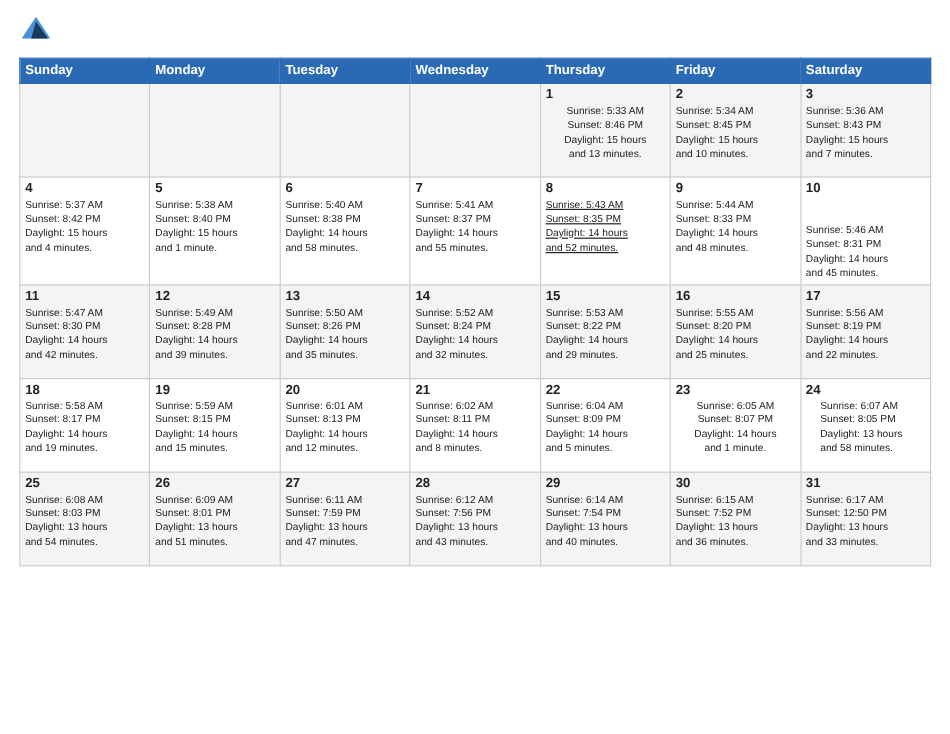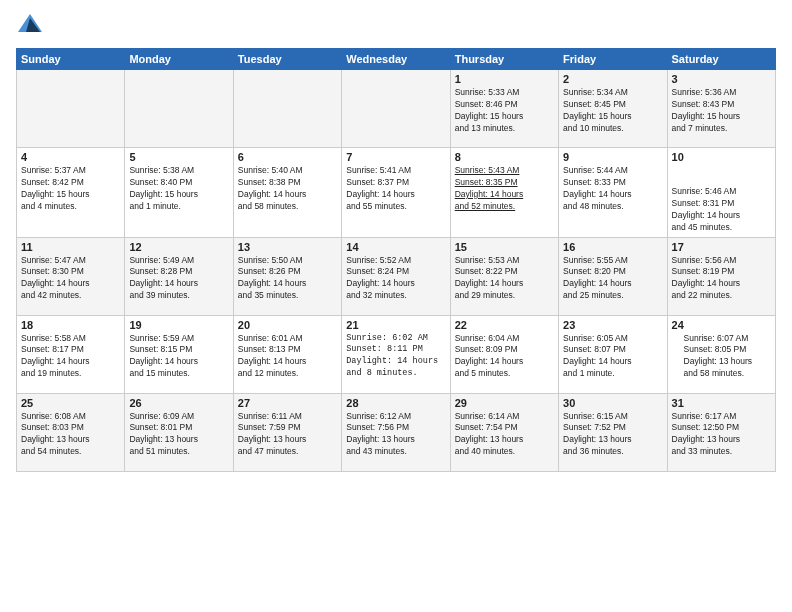--- a/index.html
+++ b/index.html
@@ -123,21 +123,21 @@
         </tr>
     </thead>
     <tbody id="calendar-body">
         <tr>
           <td></td>
           <td></td>
           <td></td>
           <td></td>
           <td>
             <span class="day-num">1</span>
-            <div class="day-info" style="white-space: pre-line;">Sunrise: 5:33 AM
+            <div class="day-info" style="white-space: pre-line; text-align: center;">Sunrise: 5:33 AM
 Sunset: 8:46 PM
 Daylight: 15 hours
 and 13 minutes.</div>
           </td>
           <td>
             <span class="day-num">2</span>
             <div class="day-info" style="white-space: pre-line;">Sunrise: 5:34 AM
 Sunset: 8:45 PM
 Daylight: 15 hours
 and 10 minutes.</div>
@@ -269,35 +269,35 @@
           </td>
           <td>
             <span class="day-num">20</span>
             <div class="day-info" style="white-space: pre-line;">Sunrise: 6:01 AM
 Sunset: 8:13 PM
 Daylight: 14 hours
 and 12 minutes.</div>
           </td>
           <td>
             <span class="day-num">21</span>
-            <div class="day-info" style="white-space: pre-line; font-family: Liberation Mono, monospace;">Sunrise: 6:02 AM
+            <div class="day-info" style="white-space: pre-line;">Sunrise: 6:02 AM
 Sunset: 8:11 PM
 Daylight: 14 hours
 and 8 minutes.</div>
           </td>
           <td>
             <span class="day-num">22</span>
             <div class="day-info" style="white-space: pre-line;">Sunrise: 6:04 AM
 Sunset: 8:09 PM
 Daylight: 14 hours
 and 5 minutes.</div>
           </td>
           <td>
             <span class="day-num">23</span>
-            <div class="day-info" style="white-space: pre-line;">Sunrise: 6:05 AM
+            <div class="day-info" style="white-space: pre-line; text-align: center;">Sunrise: 6:05 AM
 Sunset: 8:07 PM
 Daylight: 14 hours
 and 1 minute.</div>
           </td>
           <td>
             <span class="day-num">24</span>
             <div class="day-info" style="white-space: pre-line; margin-left: 12px;">Sunrise: 6:07 AM
 Sunset: 8:05 PM
 Daylight: 13 hours
 and 58 minutes.</div>

